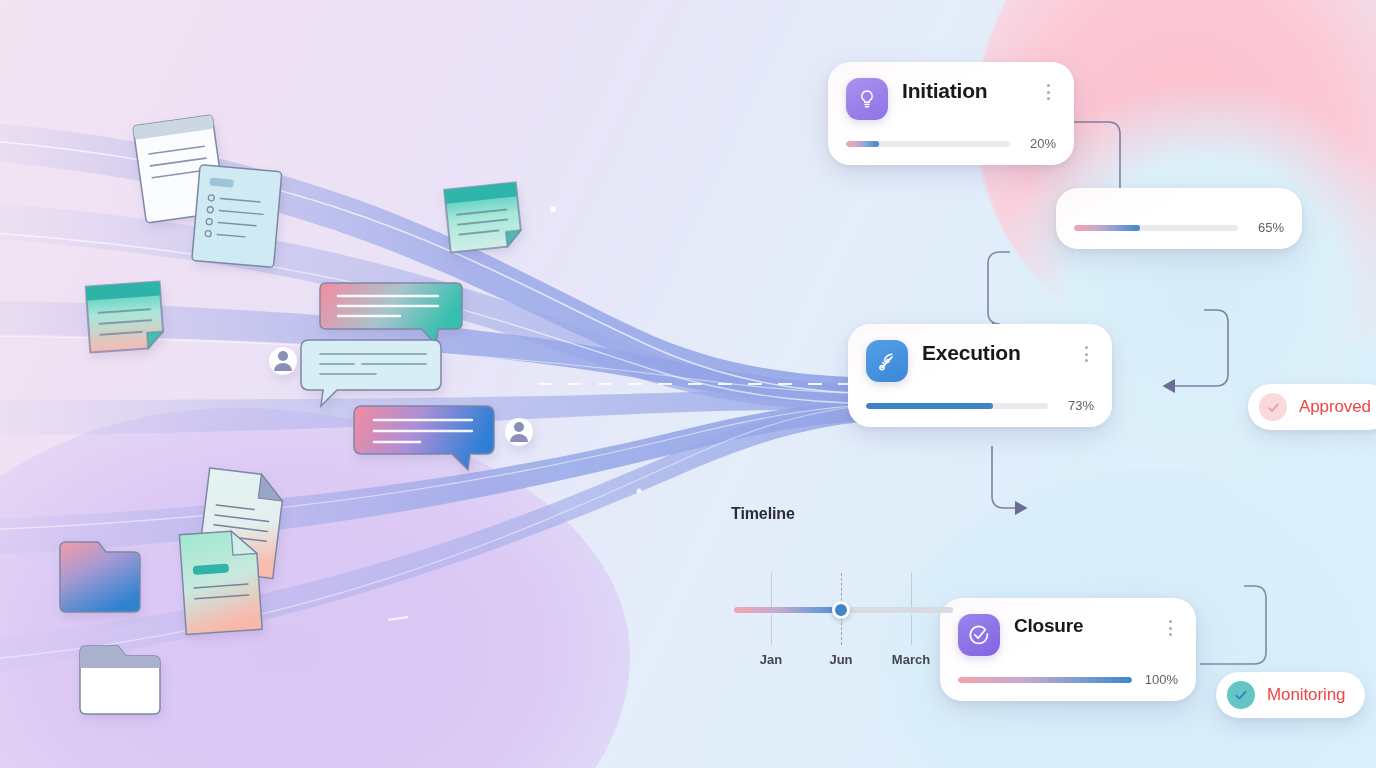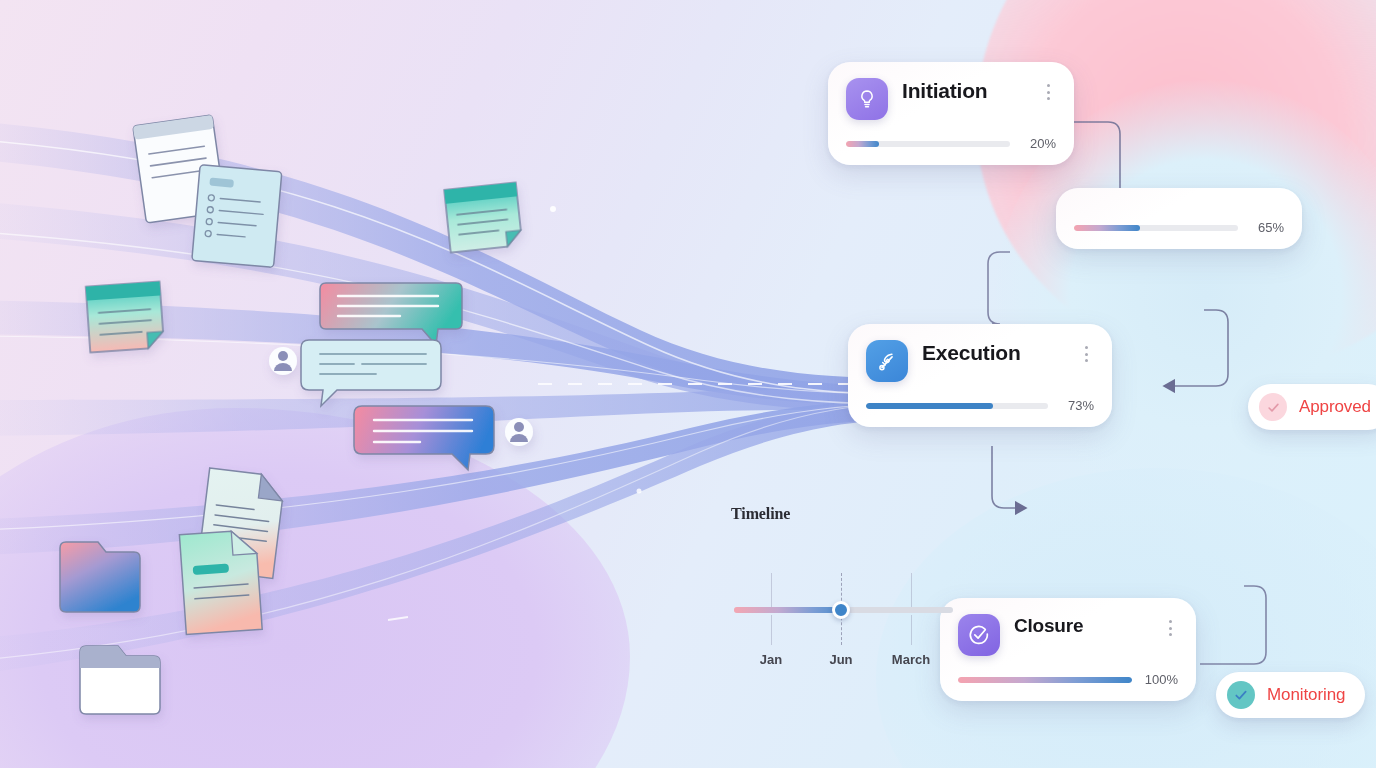--- a/index.html
+++ b/index.html
@@ -136,21 +136,21 @@
   }
   .dot-pink { background: #fbd7de; }
   .dot-teal { background: #63c6c4; }
   .pill .ptext { font-size: 17px; color: #ef4444; font-weight: 400; letter-spacing: -0.1px; }
   #pill-approved  { left: 1248px; top: 384px; }
   #pill-completed { left: 1216px; top: 672px; }
 
   
   #timeline { position: absolute; left: 731px; top: 505px; width: 222px; }
   #timeline .tl-title {
-    font-size: 16px; font-weight: 700; color: #2b2c34; letter-spacing: -0.1px; font-family: Liberation Serif, serif;
+    font-size: 16px; font-weight: 700; color: #2b2c34; letter-spacing: -0.1px;
   }
   .tl-body { position: relative; height: 96px; margin-top: 12px; font-weight: bold; }
   .tl-track {
     position: absolute; left: 3px; right: 0; top: 72px; height: 6px;
     border-radius: 4px; background: #d9dbe3; cursor: pointer;
   }
   .tl-track .tl-fill {
     position:absolute; left:0; top:0; height:100%; border-radius:4px;
     background: linear-gradient(90deg,#f3a6b2 0%, #c3aad0 40%, #7c9dd4 72%, #4a8bcb 100%);
   }

